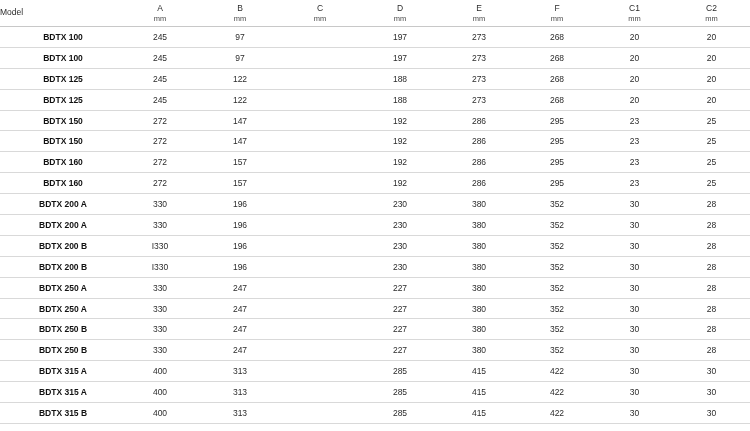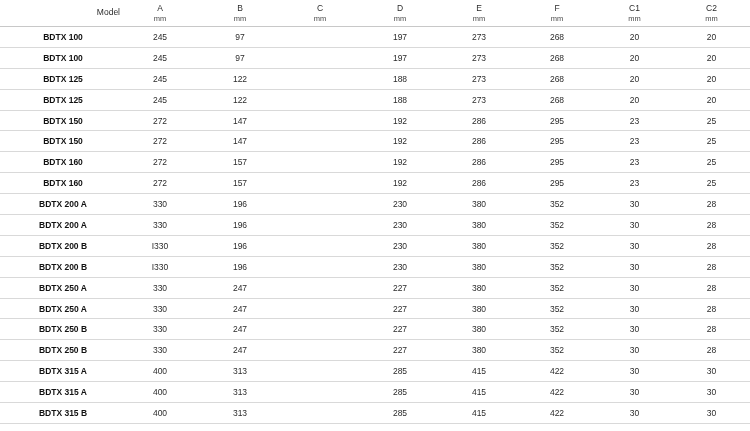--- a/index.html
+++ b/index.html
@@ -41,21 +41,21 @@
   }
   .head-letter {
     font-size: 8.5px;
     color: #2b2b2b;
   }
   .head-unit {
     font-size: 7.5px;
     color: #4a4a4a;
   }
   .head-model {
-    text-align: right;
+    text-align: left;
     padding-left: 6px;
     font-size: 8.5px;
     color: #2b2b2b;
   }
   tbody tr {
     height: 19.9px;
   }
   tbody td {
     border-bottom: 1px solid #d9d9d9;
     font-size: 8.5px;

